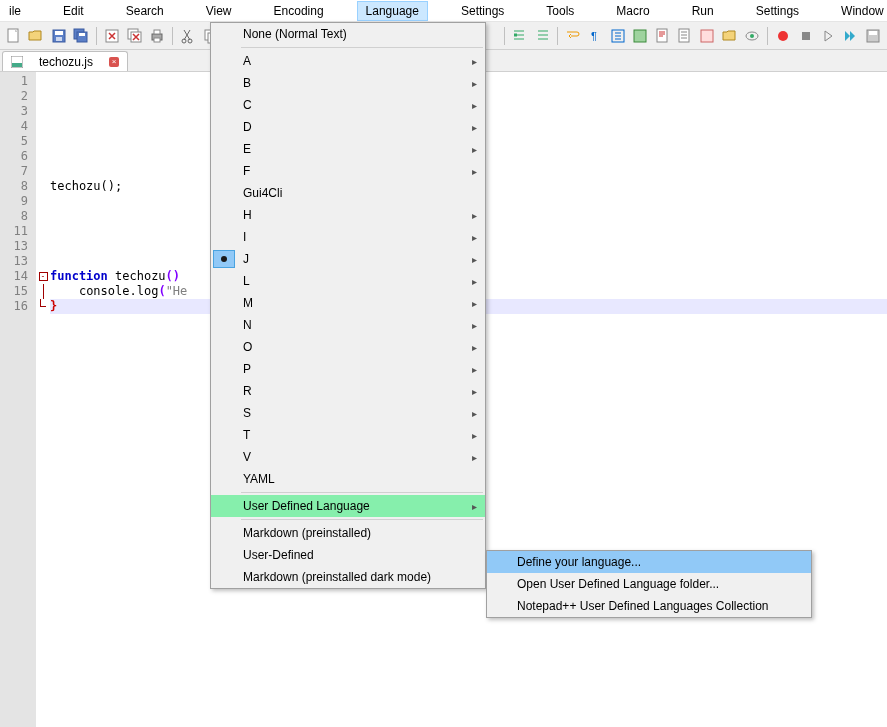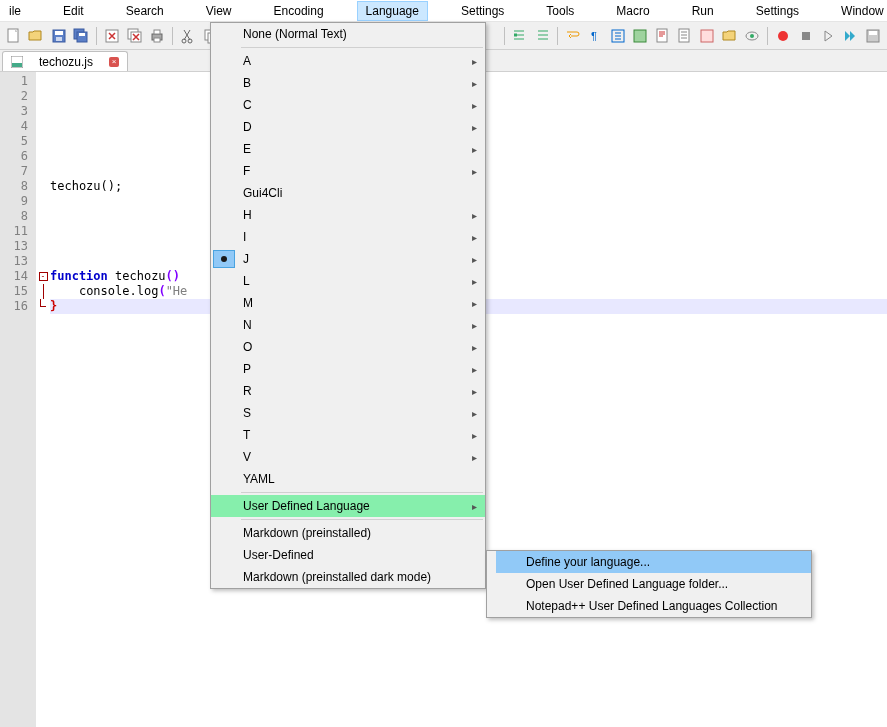--- a/index.html
+++ b/index.html
@@ -227,21 +227,20 @@
 
 .submenu {
   position: absolute;
   top: 550px;
   left: 486px;
   width: 326px;
   background: #f0f0f0;
   border: 1px solid #a0a0a0;
   box-shadow: 2px 2px 4px rgba(0,0,0,0.25);
   z-index: 101;
-  padding-left: 9px;
 }
 .submenu .menu-item {
   padding-left: 30px;
 }
 .submenu .menu-item.hl {
   background: #91c9f7;
 }
 
 
 svg { display: block; }

